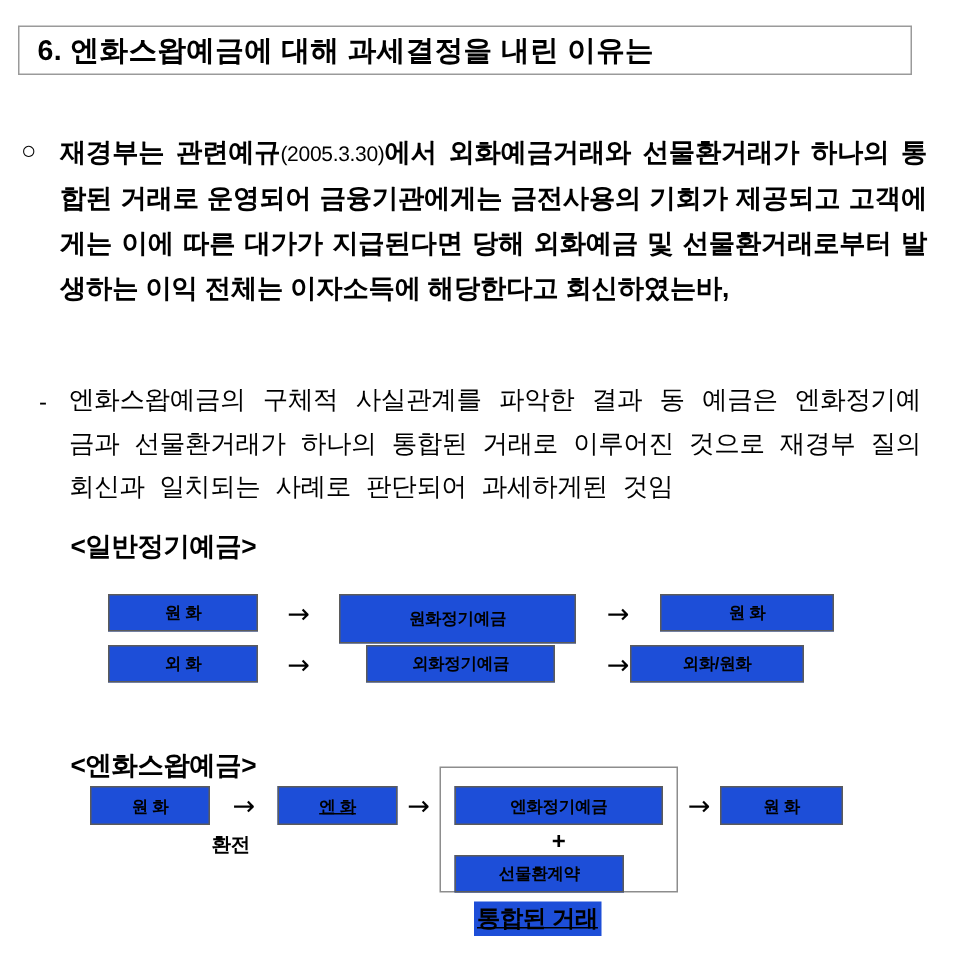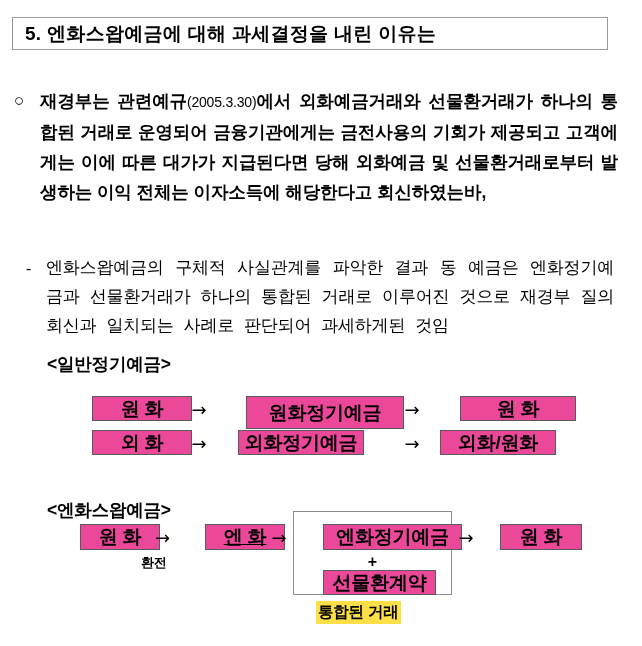--- a/index.html
+++ b/index.html
@@ -113,25 +113,24 @@
   
   .flow-box {
     position: absolute;
     border: 1px solid #5b5b5b;
     box-sizing: border-box;
     display: flex;
     align-items: center;
     justify-content: center;
     font-family: "Liberation Sans", "DejaVu Sans", sans-serif;
     font-weight: 700;
-    font-size: 19px;
-    letter-spacing: -0.2px;
-    background: #ec4899;
-    white-space: nowrap;
-    margin-left: 20px;
+    font-size: 11px;
+    letter-spacing: -0.2px;
+    background: #1d4ed8;
+    white-space: nowrap;
   }
   .flow-arrow {
     position: absolute;
     font-size: 18px;
     line-height: 1;
     font-family: "DejaVu Sans", sans-serif;
     text-align: center;
     color: #000;
   }
   .flow-caption {
@@ -164,21 +163,21 @@
     letter-spacing: -0.2px;
     white-space: nowrap;
     padding: 1px 2px;
   }
 
   
   #d1-r1-c1 { left: 72px;  top: 396px; width: 100px; height: 25px; }
   #d1-r1-c2 { left: 226px; top: 396px; width: 158px; height: 33px; }
   #d1-r1-c3 { left: 440px; top: 396px; width: 116px; height: 25px; }
   #d1-r2-c1 { left: 72px;  top: 430px; width: 100px; height: 25px; }
-  #d1-r2-c2 { left: 218px; top: 430px; width: 126px; height: 25px; }
+  #d1-r2-c2 { left: 244px; top: 430px; width: 126px; height: 25px; }
   #d1-r2-c3 { left: 420px; top: 430px; width: 116px; height: 25px; }
   #d1-r1-a1 { left: 172px; top: 401px; width: 54px; }
   #d1-r1-a2 { left: 384px; top: 401px; width: 56px; }
   #d1-r2-a1 { left: 172px; top: 435px; width: 54px; }
   #d1-r2-a2 { left: 384px; top: 435px; width: 56px; }
 
   
   #d2-box-won   { left: 60px;  top: 524px; width: 80px;  height: 26px; }
   #d2-box-yen   { left: 185px; top: 524px; width: 80px;  height: 26px; text-decoration: underline; }
   #d2-group     { left: 293px; top: 511px; width: 159px; height: 84px; }
@@ -189,21 +188,21 @@
   #d2-a2        { left: 265px; top: 529px; width: 28px; }
   #d2-a3        { left: 452px; top: 529px; width: 28px; }
   #d2-plus      { left: 303px; top: 554px; width: 139px; }
   #d2-caption   { left: 141px; top: 554px; }
   #d2-highlight { left: 316px; top: 601px; }
 </style>
 </head>
 <body>
 
 <div class="title-box">
-  <span class="title-text">5. 엔화스왑예금에 대해 과세결정을 내린 이유는</span>
+  <span class="title-text">6. 엔화스왑예금에 대해 과세결정을 내린 이유는</span>
 </div>
 
 <div class="para" id="para-circle">
   <span class="bullet">○</span>
   <span class="para-body"><span>재경부는 관련예규</span><span class="small-date reg-weight">(2005.3.30)</span><span>에서 외화예금거래와 선물환거래가 하나의 통합된 거래로 운영되어 금융기관에게는 금전사용의 기회가 제공되고 고객에게는 이에 따른 대가가 지급된다면 당해 외화예금 및 선물환거래로부터 발생하는 이익 전체는 이자소득에 해당한다고 회신하였는바,</span></span>
 </div>
 
 <div class="para" id="para-dash">
   <span class="bullet">-</span>
   <span class="para-body">엔화스왑예금의 구체적 사실관계를 파악한 결과 동 예금은 엔화정기예금과 선물환거래가 하나의 통합된 거래로 이루어진 것으로 재경부 질의회신과 일치되는 사례로 판단되어 과세하게된 것임</span>
@@ -229,16 +228,16 @@
 <div class="flow-arrow" id="d2-a1">→</div>
 <div class="flow-caption" id="d2-caption">환전</div>
 
 <div class="flow-box" id="d2-box-yen">엔 화</div>
 <div class="flow-arrow" id="d2-a2">→</div>
 
 <div class="group-box" id="d2-group"></div>
 <div class="flow-box" id="d2-box-dep">엔화정기예금</div>
 <div class="plus-sign" id="d2-plus">+</div>
 <div class="flow-box" id="d2-box-fwd">선물환계약</div>
-<div class="highlight-label" id="d2-highlight" style="background-color: #fde047;">통합된 거래</div>
+<div class="highlight-label" id="d2-highlight" style="background-color: #1d4ed8; text-decoration: underline;">통합된 거래</div>
 
 <div class="flow-arrow" id="d2-a3">→</div>
 <div class="flow-box" id="d2-box-won2">원 화</div>
 
 </body></html>

